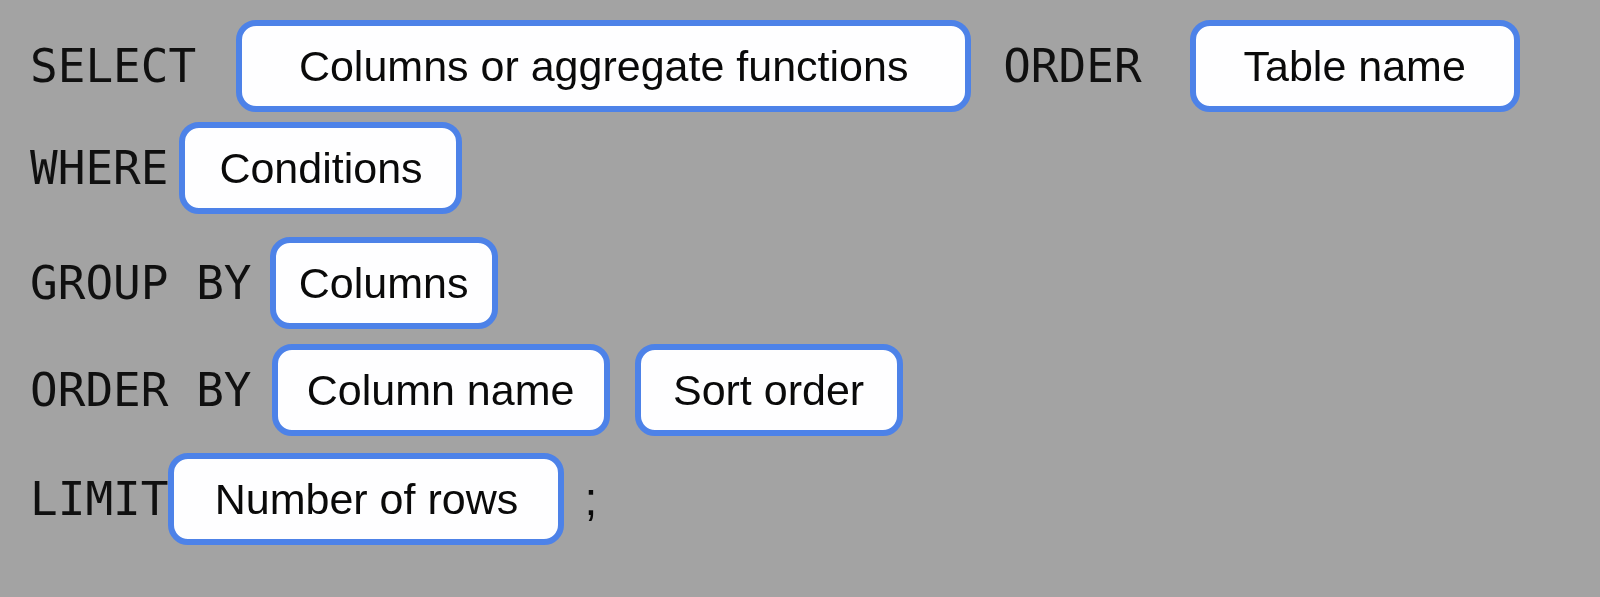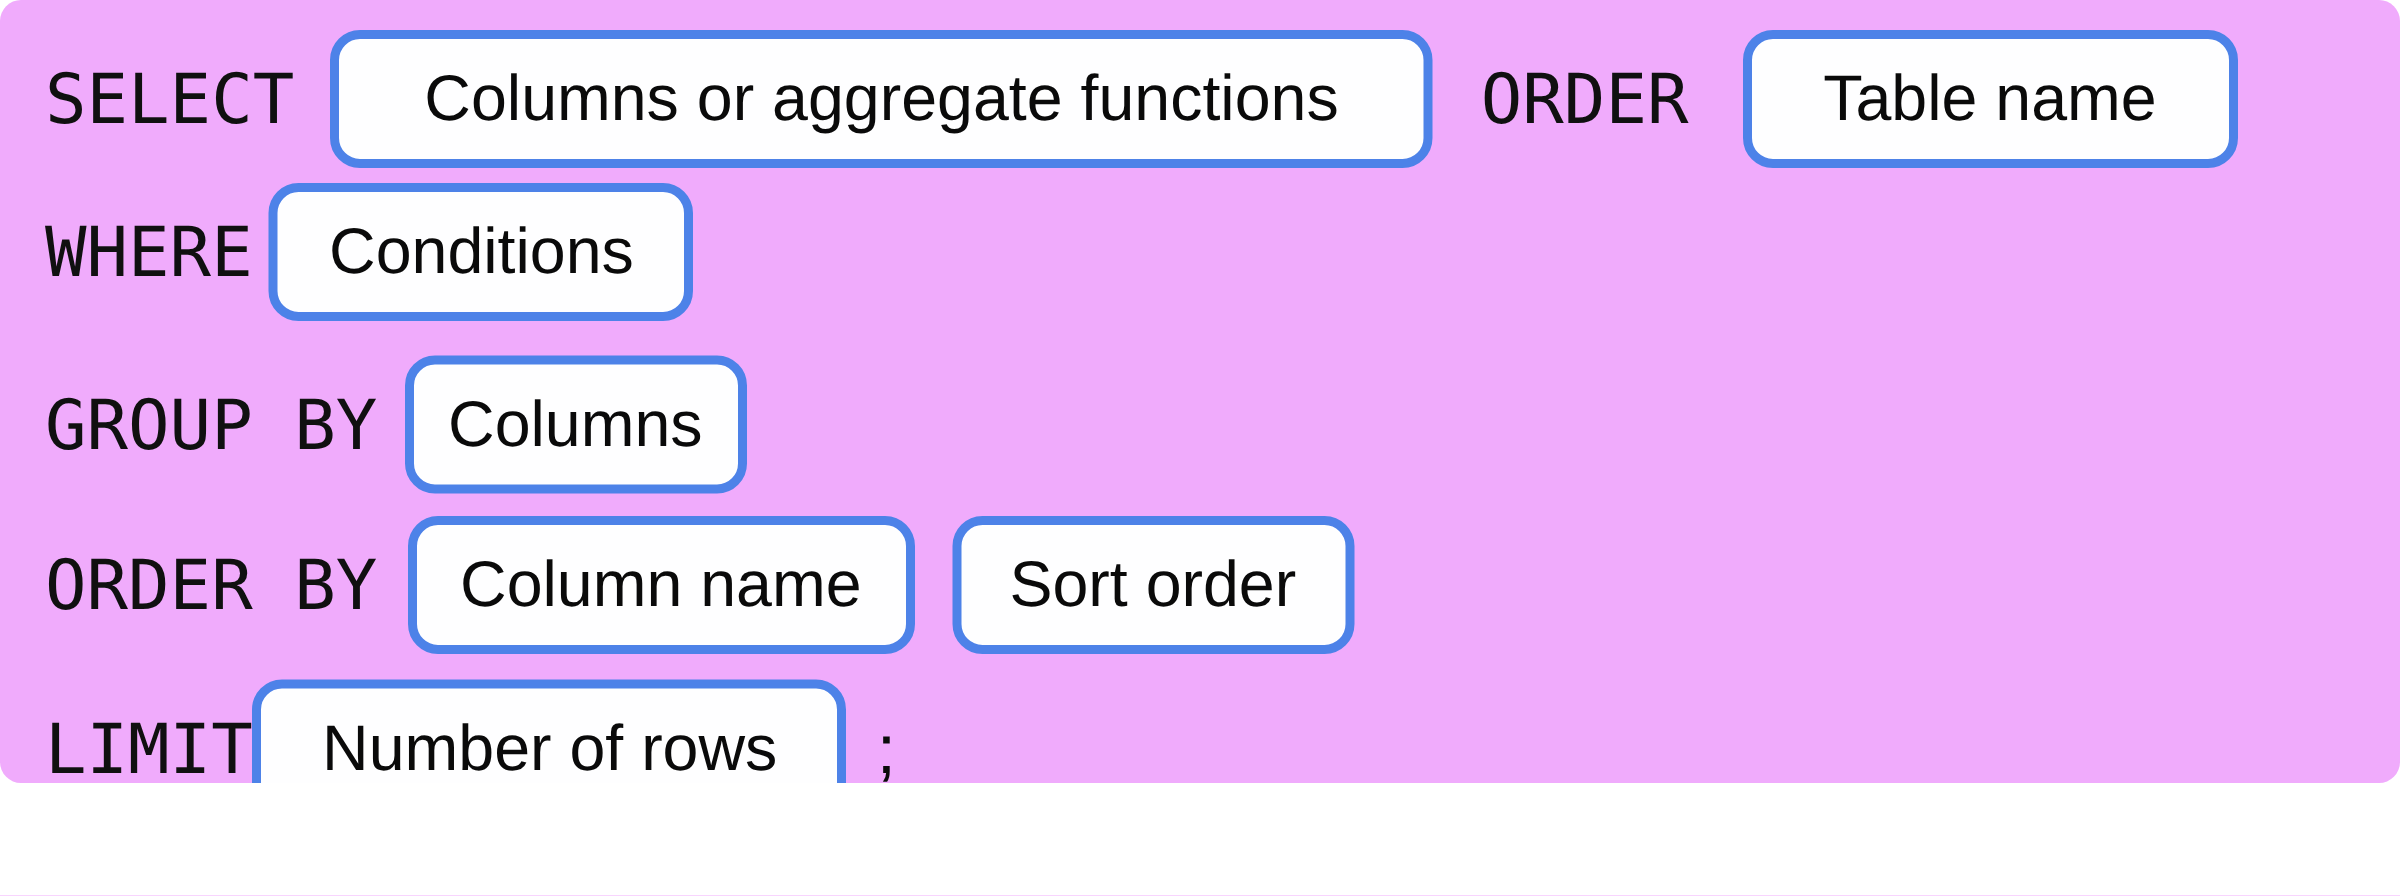--- a/index.html
+++ b/index.html
@@ -9,24 +9,23 @@
     background: #ffffff;
   }
   body {
     font-family: "Liberation Sans", sans-serif;
     -webkit-font-smoothing: antialiased;
   }
 
   #sql-syntax-diagram {
     position: relative;
     width: 1600px;
-    height: 522px;
-    background: #f0abfc;
+    height: 597px;
+    background: #a3a3a3;
     overflow: hidden;
-    border-radius: 14px;
   }
 
   .clause-row {
     position: absolute;
     left: 30px;
     right: 0;
     height: 92px;
     display: flex;
     align-items: center;
     gap: 0;
@@ -66,23 +65,23 @@
   .slot-label {
     font-family: "Liberation Sans", sans-serif;
     font-size: 43px;
     font-weight: 400;
     color: #0a0a0a;
     line-height: 1;
     white-space: nowrap;
   }
 
   
-  .slot-select      { width: 735px; margin-left: 24px; }
+  .slot-select      { width: 735px; margin-left: 40px; }
   .kw-from          { margin-left: 32px; }
-  .slot-from        { width: 330px; margin-left: 36px; }
+  .slot-from        { width: 330px; margin-left: 48px; }
 
   .slot-where       { width: 283px; margin-left: 11px; }
 
   .slot-groupby     { width: 228px; margin-left: 18px; }
 
   .slot-orderby-col { width: 338px; margin-left: 20px; }
   .slot-orderby-sort{ width: 268px; margin-left: 25px; }
 
   .slot-limit       { width: 396px; }
 

